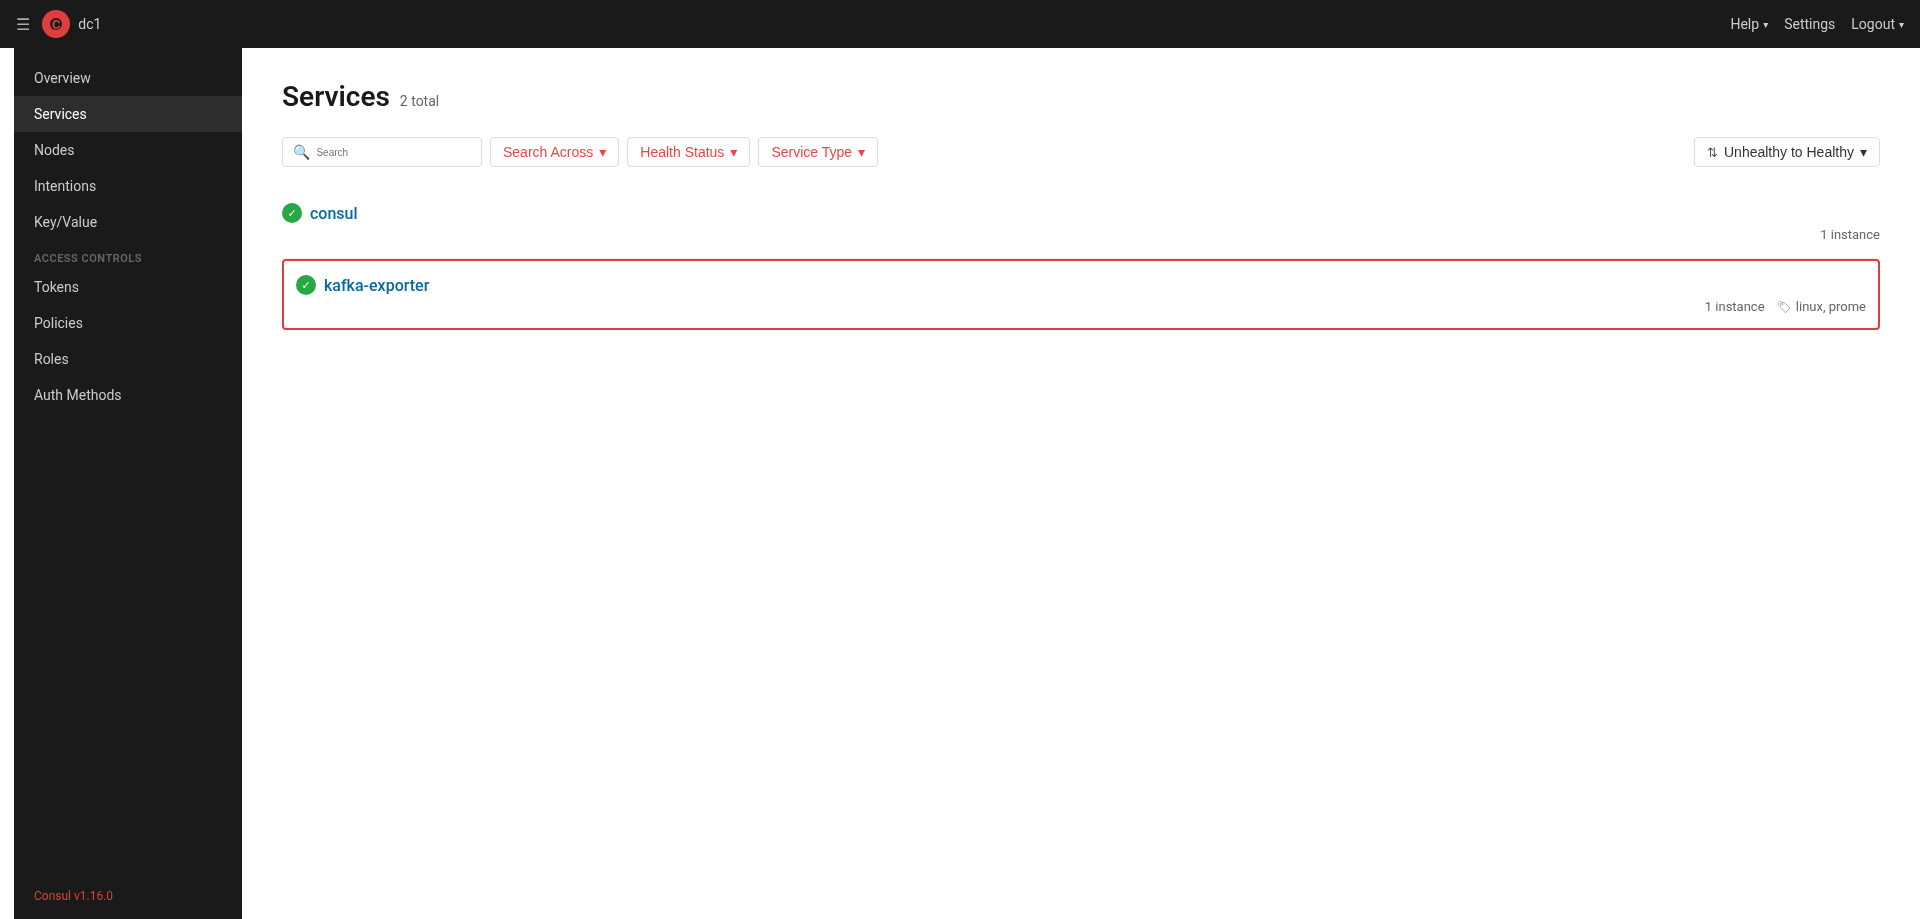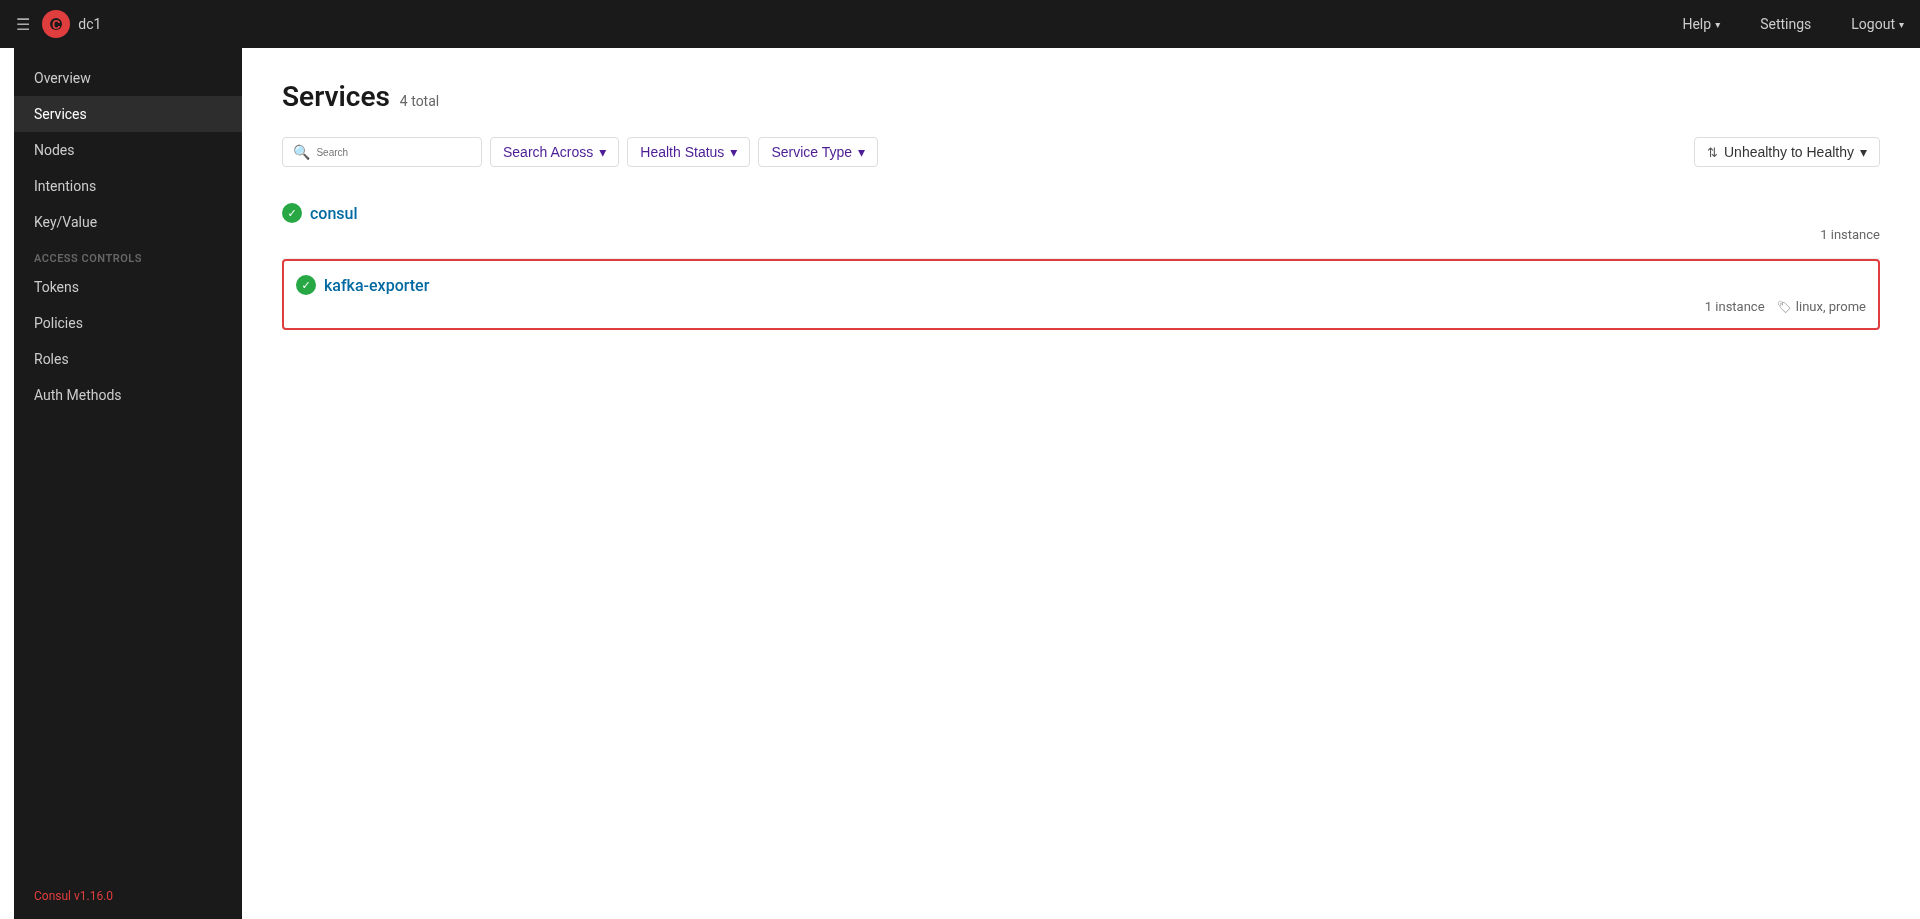--- a/index.html
+++ b/index.html
@@ -25,21 +25,21 @@
       display: flex; align-items: center; justify-content: center;
       font-size: 14px; font-weight: bold; color: white;
       position: relative;
     }
     .logo-inner {
       width: 12px; height: 12px; border-radius: 50%;
       background: #1a1a1a;
       position: absolute;
     }
     .datacenter-label { color: #ccc; font-size: 14px; }
-    .navbar-right { display: flex; align-items: center; gap: 40px; }
+    .navbar-right { display: flex; align-items: center; gap: 16px; }
     .nav-link { color: #ccc; font-size: 14px; cursor: pointer; display: flex; align-items: center; gap: 4px; }
     .chevron-down { font-size: 10px; }
 
     
     .main-layout { display: flex; flex: 1; overflow: hidden; }
 
     
     .sidebar {
       width: 228px;
       background: #1a1a1a;
@@ -117,21 +117,21 @@
     }
     .filter-btn {
       display: flex;
       align-items: center;
       gap: 6px;
       padding: 6px 12px;
       border: 1px solid #ddd;
       border-radius: 4px;
       background: #fff;
       font-size: 14px;
-      color: #4c1d95;
+      color: #ef4444;
       cursor: pointer;
     }
 
     .sort-btn {
       margin-left: auto;
       display: flex;
       align-items: center;
       gap: 6px;
       padding: 6px 12px;
       border: 1px solid #ddd;
@@ -232,21 +232,21 @@
     <a class="sidebar-item">Policies</a>
     <a class="sidebar-item">Roles</a>
     <a class="sidebar-item">Auth Methods</a>
 
     <div class="sidebar-version">Consul v1.16.0</div>
   </aside>
 
   <main class="content">
     <div class="page-header">
       <h1 class="page-title">Services</h1>
-      <span class="page-count">4 total</span>
+      <span class="page-count">2 total</span>
     </div>
 
     <div class="filter-bar">
       <div class="search-box">
         <span class="search-icon">🔍</span>
         <input class="search-input" type="text" placeholder="Search" style="">
       </div>
       <button class="filter-btn">
         <span>Search Across</span>
         <span>▾</span>

